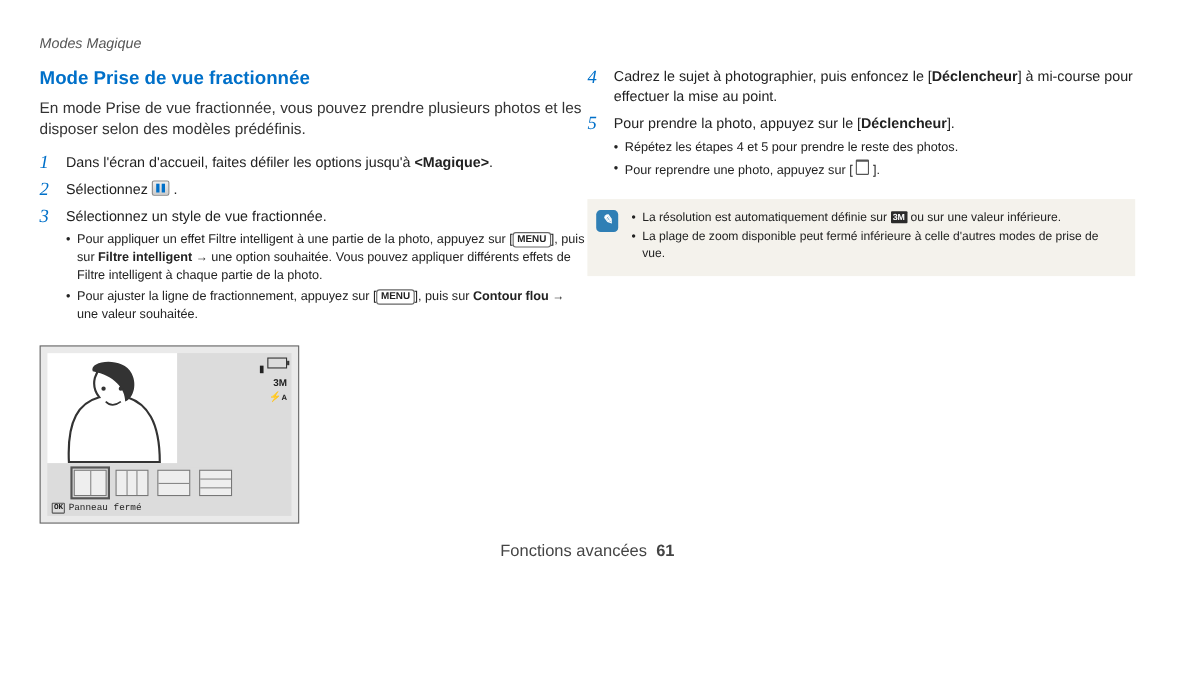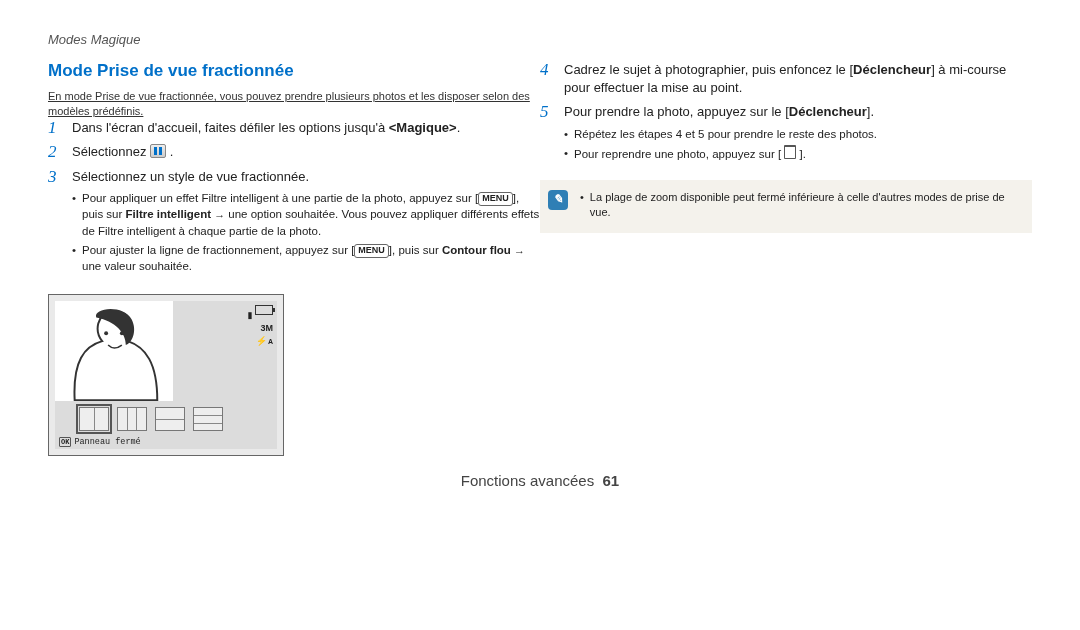--- a/index.html
+++ b/index.html
@@ -6,21 +6,21 @@
     margin: 0;
     padding: 0;
     font-family: "Segoe UI", "Helvetica Neue", Arial, sans-serif;
     background: #fff;
     color: #222;
     width: 1080px;
     height: 630px;
     box-sizing: border-box;
   }
   .page {
-    padding: 32px 48px 10px 48px;
+    padding: 32px 48px 10px 36px;
   }
   .header-title {
     font-size: 13px;
     font-style: italic;
     color: #555;
     margin-bottom: 14px;
   }
   .columns {
     display: flex;
   }
@@ -28,24 +28,24 @@
     flex: 1;
     min-width: 0;
   }
   .section-title {
     color: #0070c9;
     font-size: 17px;
     font-weight: 600;
     margin: 0 0 8px 0;
   }
   .intro {
-    font-size: 11px;
+    font-size: 14px;
     line-height: 1.35;
     color: #333;
-    text-decoration: underline;
+    margin-bottom: 12px;
   }
   .steps {
     font-size: 13px;
   }
   .step-row {
     display: flex;
     align-items: flex-start;
     gap: 10px;
     margin-bottom: 6px;
   }
@@ -332,20 +332,25 @@
                 </div>
               </div>
             </div>
           </div>
         </div>
       </div>
 
       <div class="note-box">
         <div class="note-icon">✎</div>
         <div class="bitem">
+          <div>
+            <span>La résolution est automatiquement définie sur </span><span class="res-badge">3M</span><span> ou sur une valeur inférieure.</span>
+          </div>
+        </div>
+        <div class="bitem">
           <div>La plage de zoom disponible peut fermé inférieure à celle d'autres modes de prise de vue.</div>
         </div>
       </div>
     </div>
   </div>
 
   <div class="footer">
     <span>Fonctions avancées</span>&nbsp;&nbsp;<b>61</b>
   </div>
 </div>

